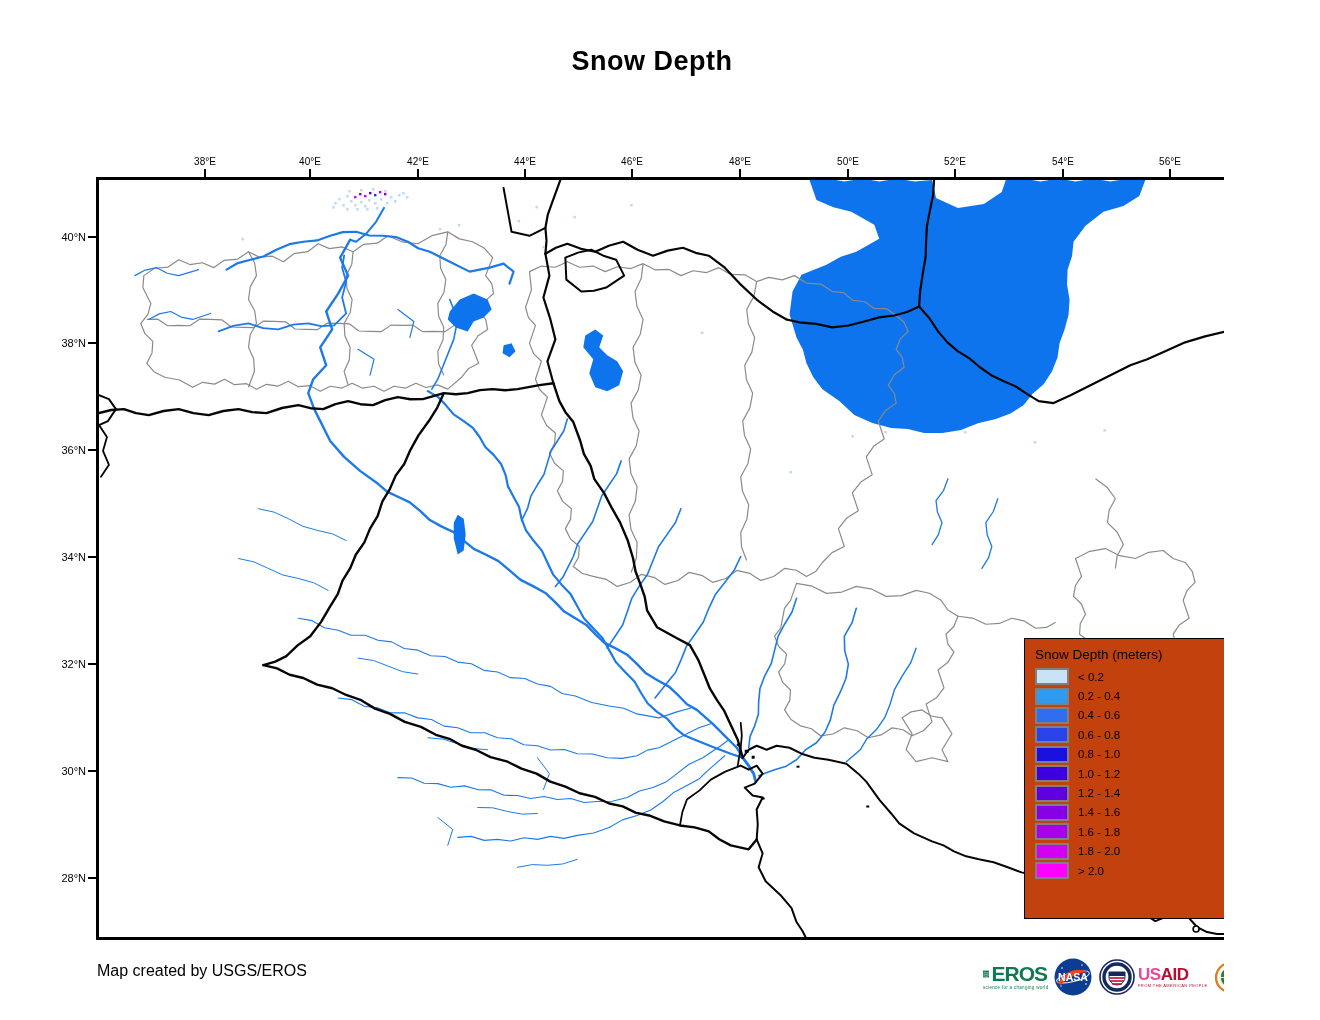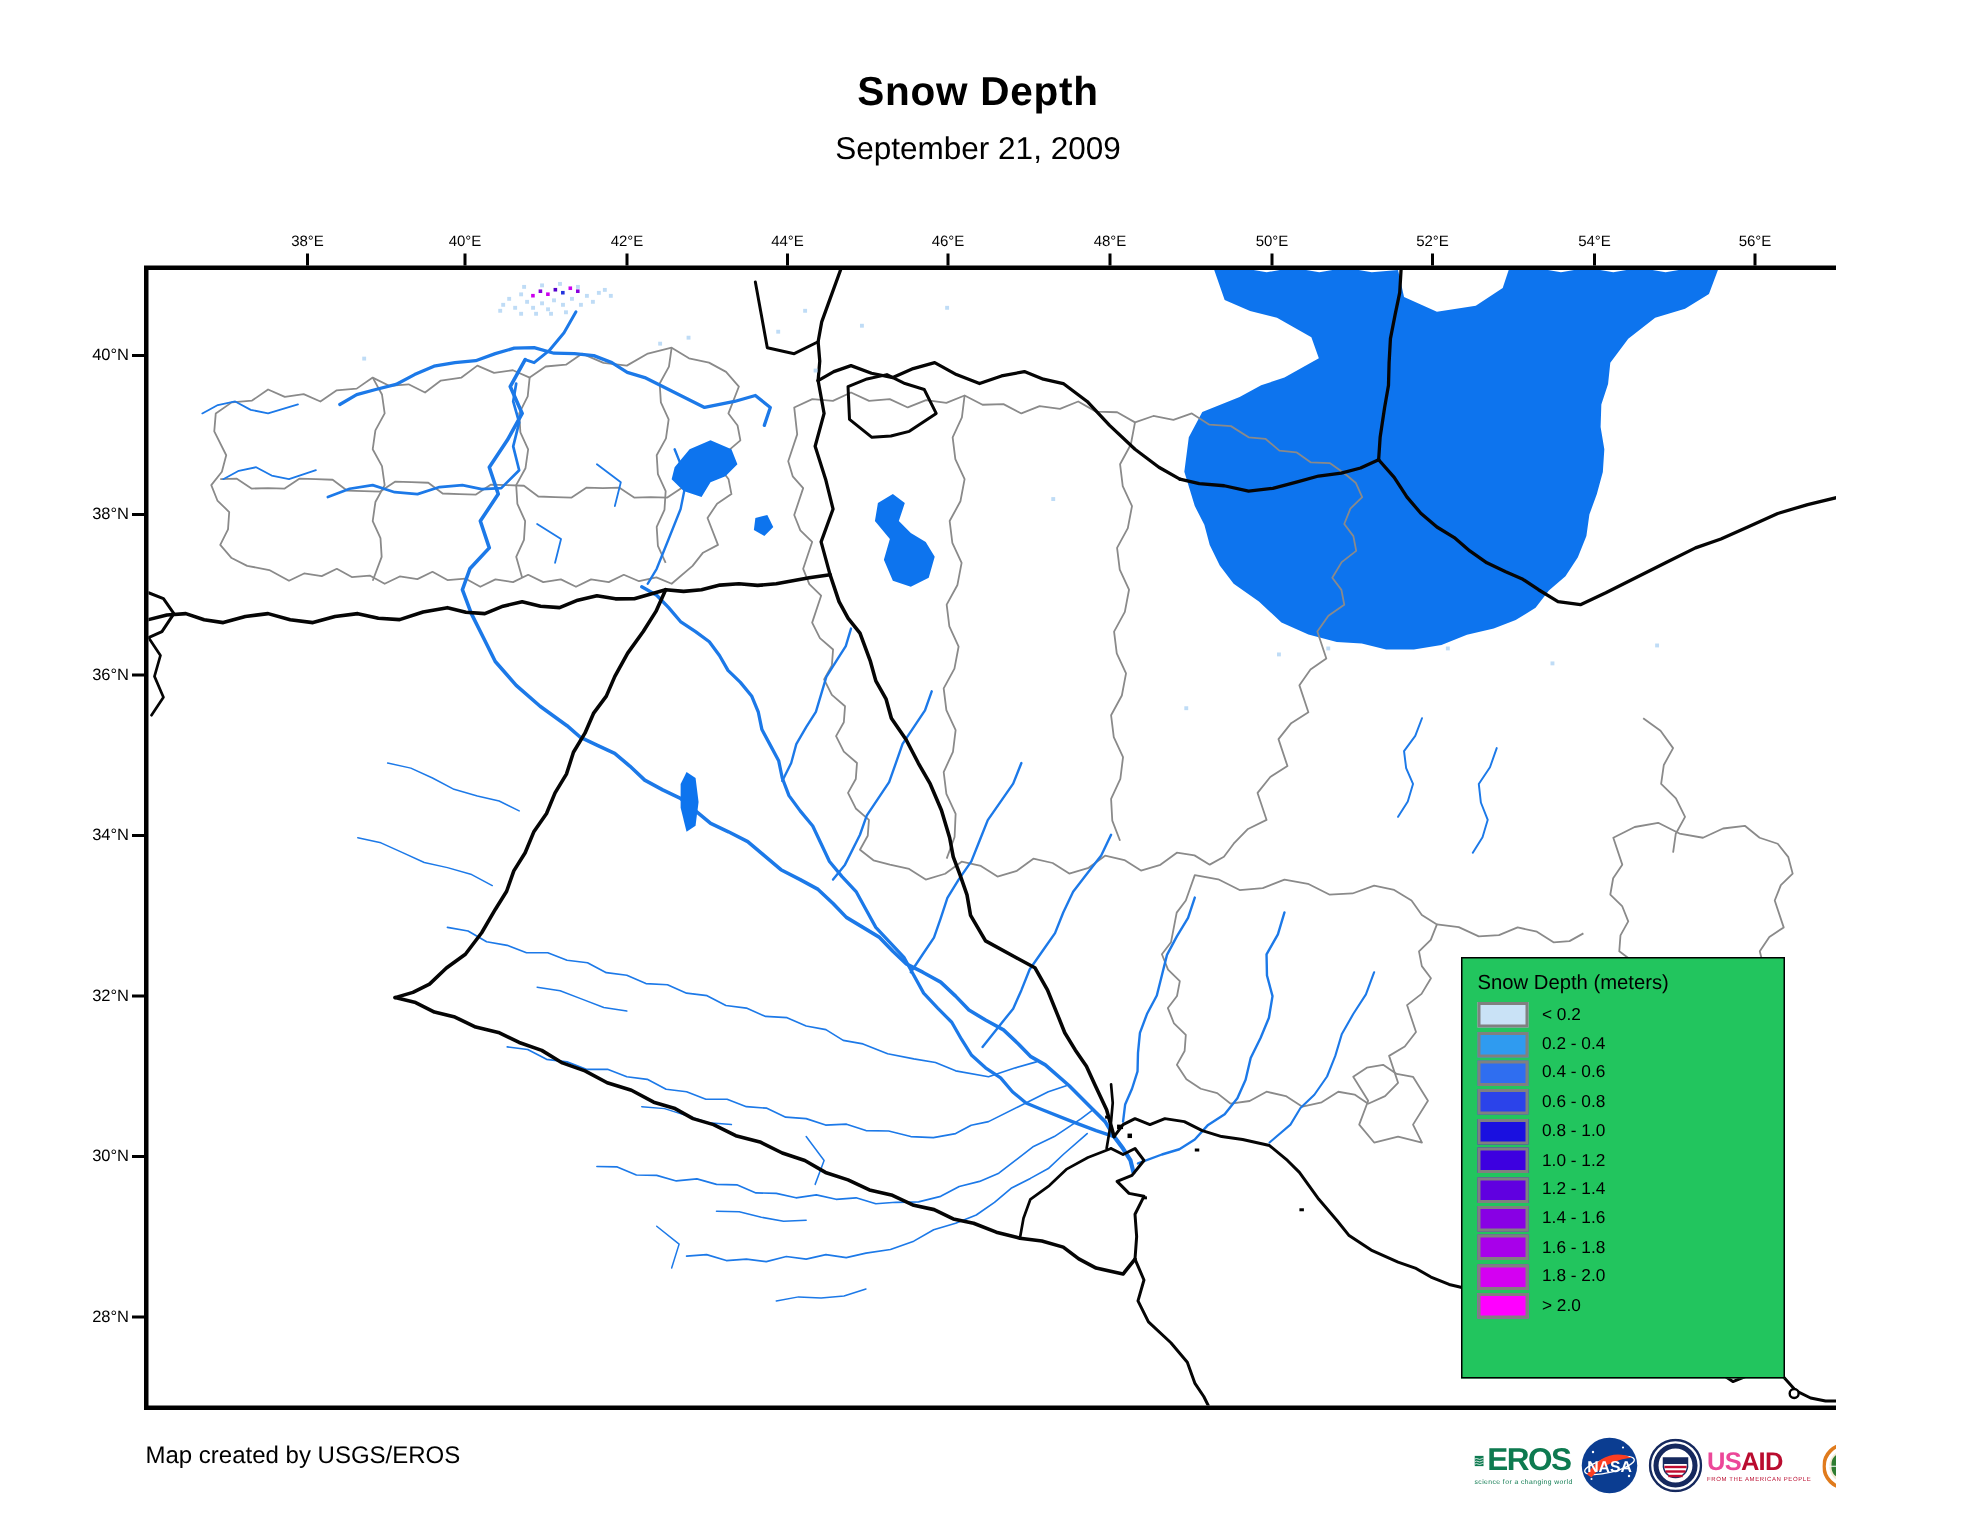--- a/index.html
+++ b/index.html
@@ -9,21 +9,21 @@
          font-size:27px;font-weight:bold;letter-spacing:0.5px;}
   .subtitle{position:absolute;top:88px;left:0;width:1304px;text-align:center;font-size:21px;}
   .map-frame{position:absolute;left:96px;top:177px;width:1133px;height:763px;
              border:3px solid #000;box-sizing:border-box;background:#fff;}
   .map-frame svg{position:absolute;left:0;top:0;width:1127px;height:757px;}
   .xtick-label{position:absolute;width:44px;margin-left:-22px;text-align:center;
                font-size:10px;top:156px;}
   .xtick-mark{position:absolute;width:2px;height:9px;background:#000;top:169px;}
   .ytick-label{position:absolute;width:48px;text-align:right;font-size:11px;left:38px;}
   .ytick-mark{position:absolute;width:9px;height:2px;background:#000;left:88px;}
-  .legend{position:absolute;left:974px;top:638px;width:216px;height:281px;background:#22c55e;
+  .legend{position:absolute;left:1024px;top:638px;width:216px;height:281px;background:#c2410c;
           border:1.5px solid #000;box-sizing:border-box;z-index:5;}
   .legend-title{font-size:13.5px;margin:8px 0 5px 10px;}
   .legend-row{display:flex;align-items:center;height:19.4px;margin-left:10px;}
   .swatch{width:30px;height:13px;border:2px solid #808080;margin-right:9px;flex:none;}
   .legend-label{font-size:11.5px;}
   .legend-note{position:absolute;left:10px;bottom:7px;font-size:11.5px;line-height:1.32;}
   .credit{position:absolute;left:97px;top:962px;font-size:16px;}
   .logos{position:absolute;left:983px;top:956px;height:42px;display:flex;align-items:center;gap:7px;}
   .logo-usgs{width:64px;color:#0e7a50;}
   .usgs-main{display:flex;align-items:center;gap:2px;}
@@ -40,21 +40,20 @@
   .fews-word{font-family:"Liberation Serif",serif;font-size:14.5px;font-weight:bold;color:#9b1b12;white-space:nowrap;}
   .fews-banner{margin-top:1.5px;background:#8c150d;color:#fff;font-size:3.5px;text-align:center;
                padding:1px 0;letter-spacing:0.3px;white-space:nowrap;}
 </style>
 </head>
 <body>
 
 <div class="page">
 
   <div class="title">Snow Depth</div>
-  <div class="subtitle">September 21, 2009</div>
 
   <div class="xtick-label" style="left:205px">38°E</div>
   <div class="xtick-label" style="left:310px">40°E</div>
   <div class="xtick-label" style="left:418px">42°E</div>
   <div class="xtick-label" style="left:525px">44°E</div>
   <div class="xtick-label" style="left:632px">46°E</div>
   <div class="xtick-label" style="left:740px">48°E</div>
   <div class="xtick-label" style="left:848px">50°E</div>
   <div class="xtick-label" style="left:955px">52°E</div>
   <div class="xtick-label" style="left:1063px">54°E</div>

